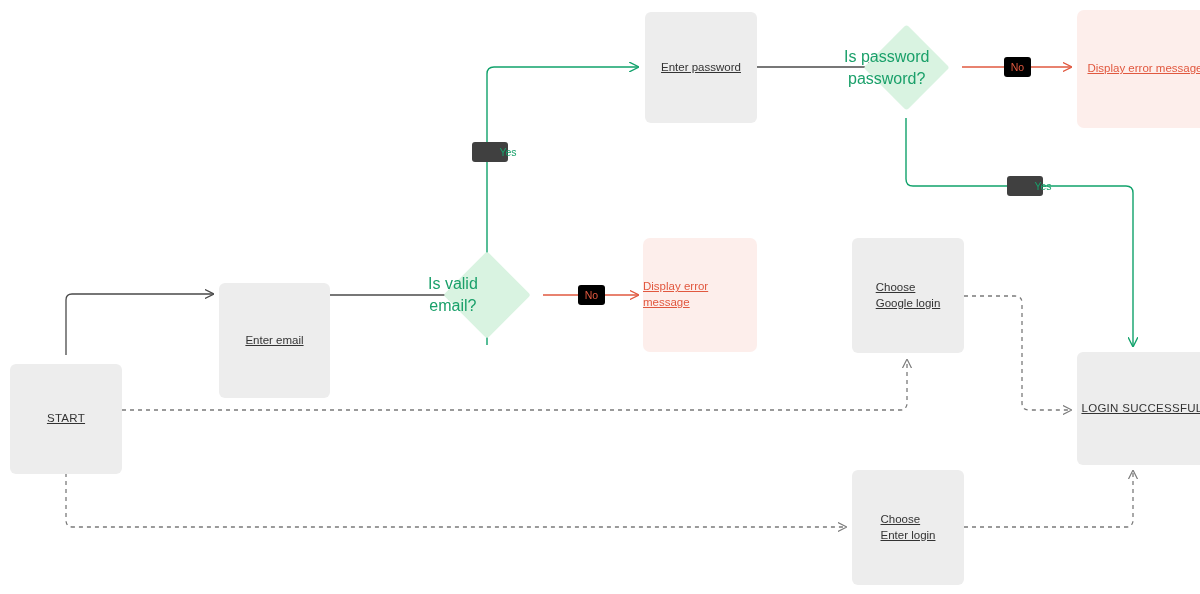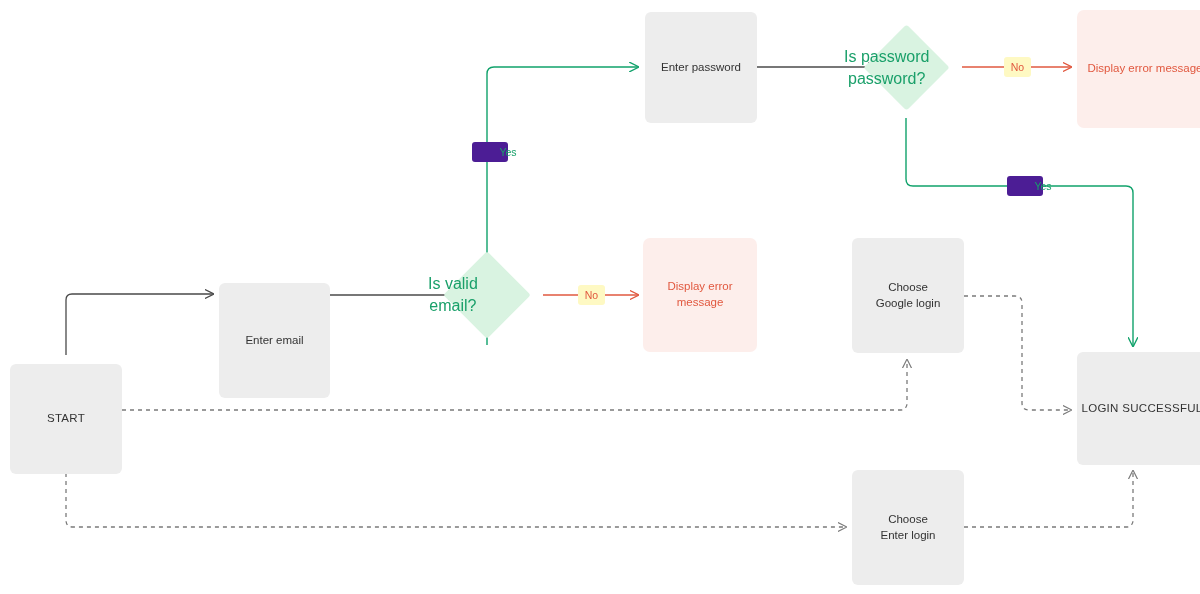--- a/index.html
+++ b/index.html
@@ -2,35 +2,35 @@
 <html><head>
 <meta charset="utf-8">
 <style>
   html,body{margin:0;padding:0;background:#ffffff;}
   body{width:1200px;height:594px;position:relative;overflow:hidden;
        font-family:"Liberation Sans","DejaVu Sans",sans-serif;}
   #canvas{position:absolute;inset:0;width:1200px;height:594px;}
   svg.wires{position:absolute;left:0;top:0;width:1200px;height:594px;pointer-events:none;}
 
   .node{position:absolute;box-sizing:border-box;display:flex;align-items:center;
-        justify-content:center;text-align:center;border-radius:6px;line-height:1.35;}
+        justify-content:center;border-radius:6px;line-height:1.35;text-decoration:underline;}
   .box{background:#ededed;color:#333333;font-size:11.5px;}
   .box.strong{font-size:11.5px;letter-spacing:.3px;}
   .errbox{background:#fdeeeb;color:#e1583f;font-size:11.5px;border-radius:7px;}
 
   .diamond{position:absolute;}
   .diamond .shape{position:absolute;inset:0;background:#d9f3e1;
         transform:rotate(45deg);border-radius:3px;}
   .diamond .txt{position:absolute;inset:0;display:flex;align-items:center;
         justify-content:flex-start;text-align:center;color:#1aa06a;font-size:16px;line-height:1.35;}
 
   .edgelabel{position:absolute;display:flex;align-items:center;justify-content:center;
         font-size:10.5px;border-radius:3px;box-sizing:border-box;}
-  .lbl-yes{background:#4c1d95;color:#17a06a;padding-left:36px;}
-  .lbl-no{background:#fef9c3;color:#e1583f;}
+  .lbl-yes{background:#404040;color:#17a06a;padding-left:36px;}
+  .lbl-no{background:#000000;color:#e1583f;}
 </style>
 </head>
 <body>
 
 <div id="canvas">
 
   <svg class="wires" viewBox="0 0 1200 594" xmlns="http://www.w3.org/2000/svg">
     <defs>
       <marker id="ah-dark" viewBox="0 0 10 10" refX="9" refY="5" markerWidth="7" markerHeight="7" orient="auto-start-reverse">
         <path d="M 0 0 L 10 5 L 0 10" fill="none" stroke="#4a4a4a" stroke-width="1.4"></path>

